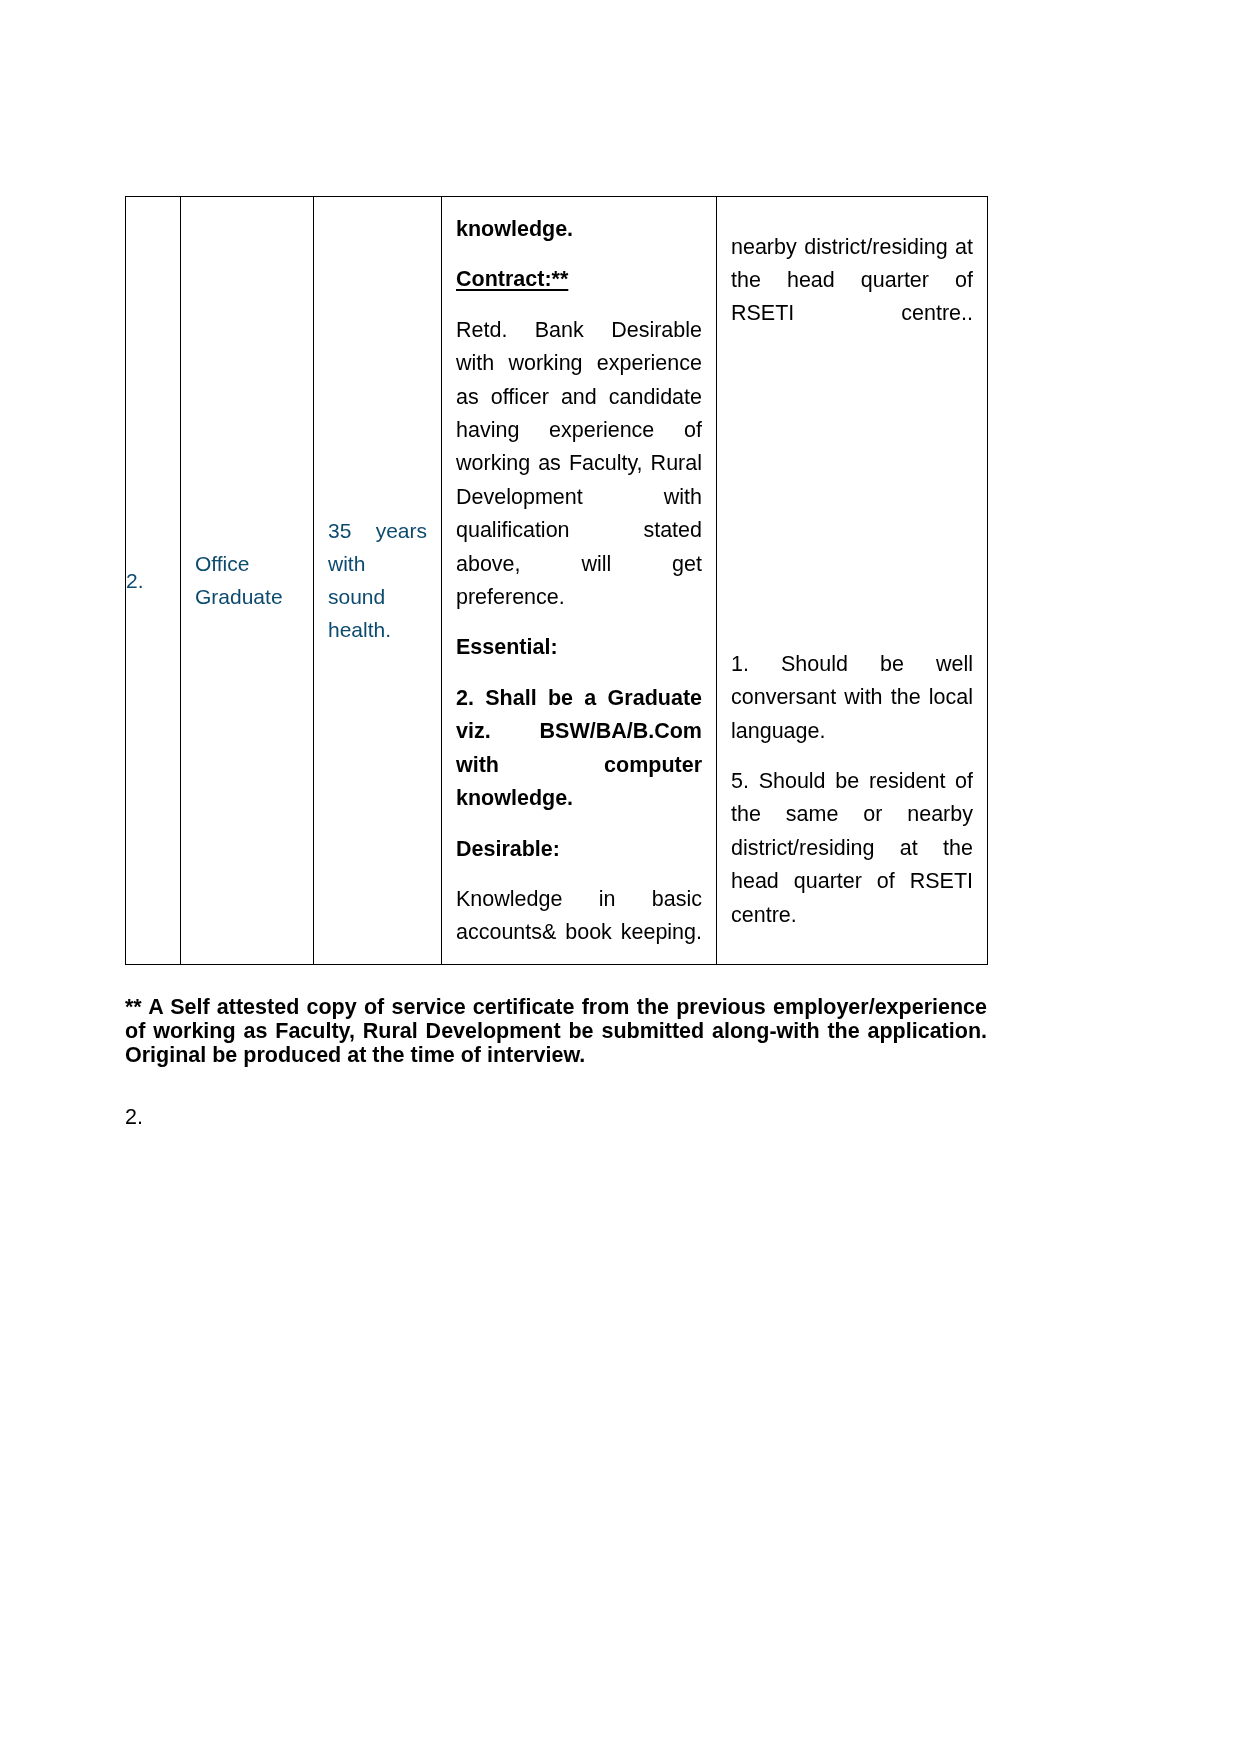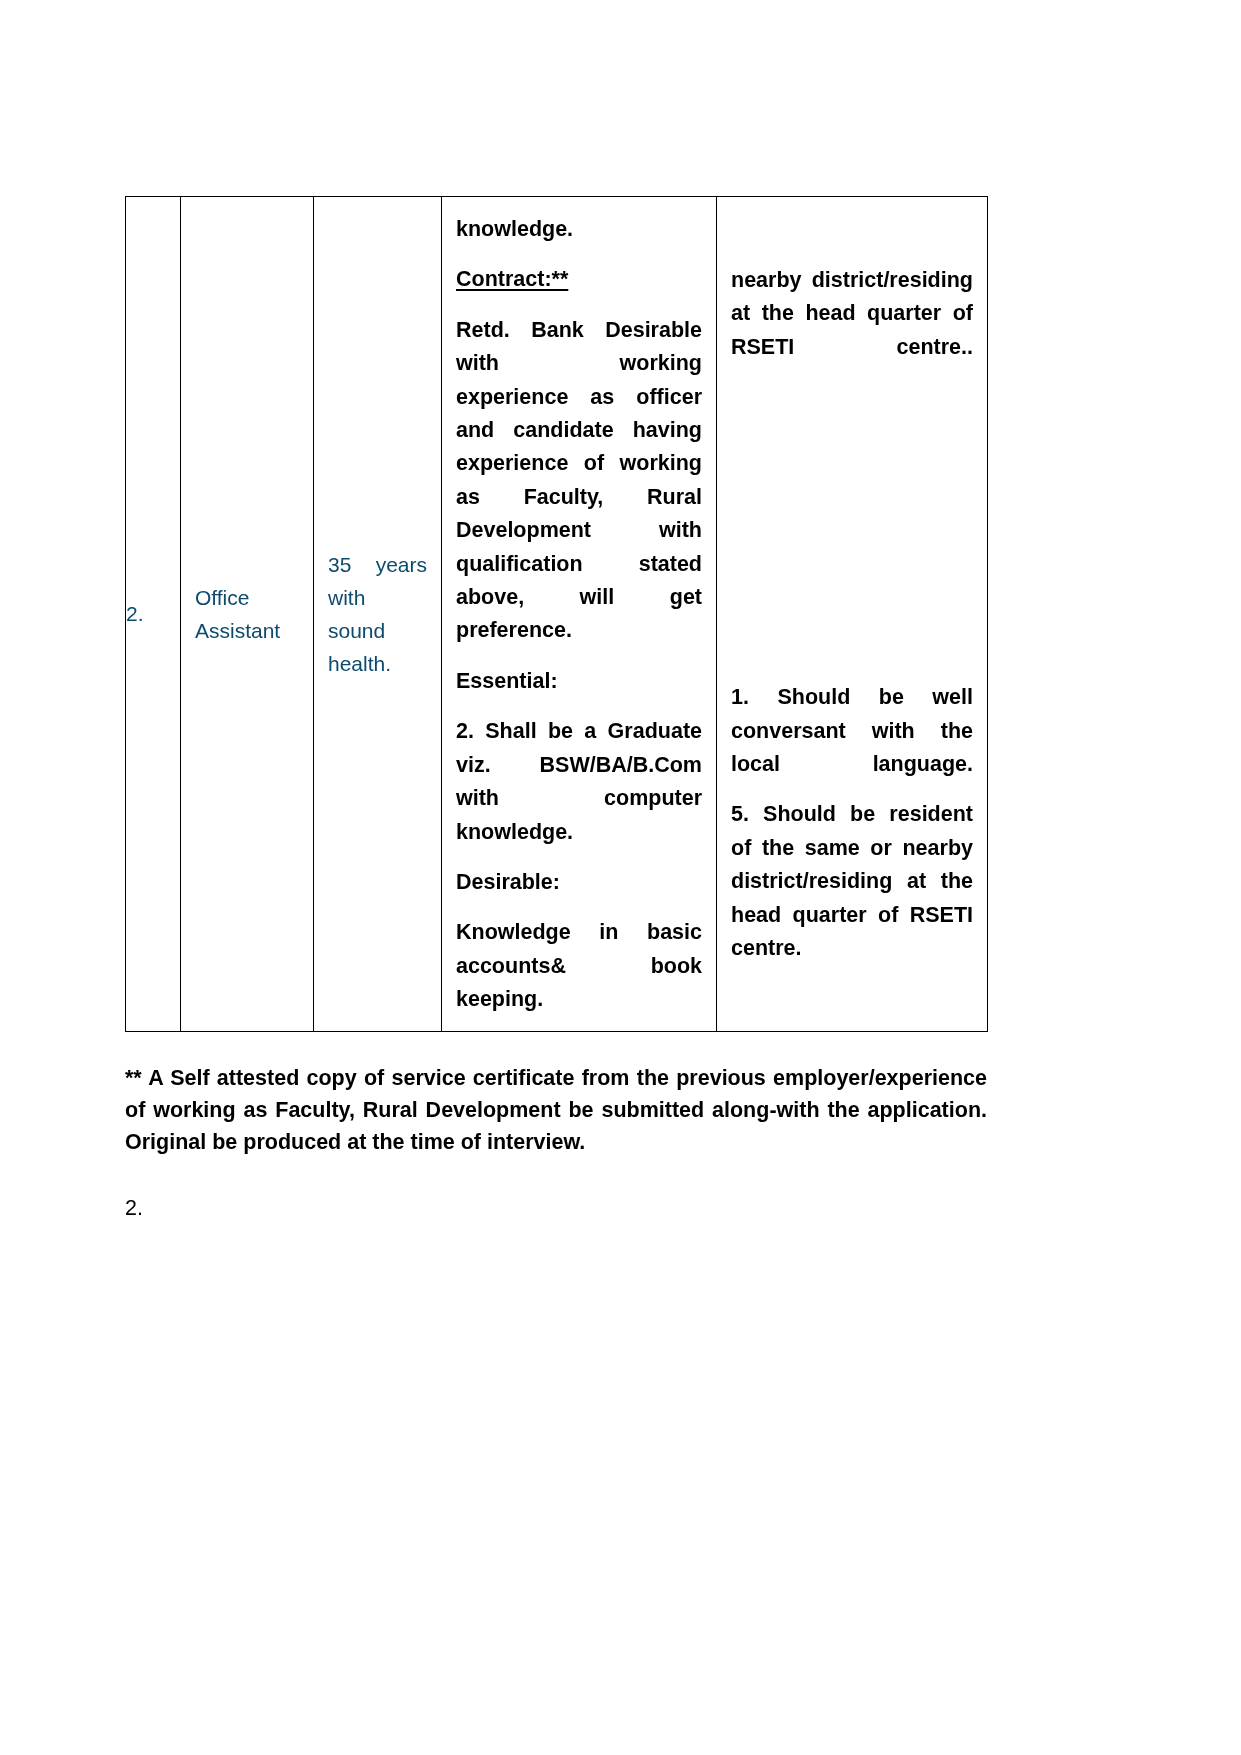--- a/index.html
+++ b/index.html
@@ -86,35 +86,34 @@
     text-align: justify;
     text-align-last: left;
     hyphens: none;
   }
   .cell-qual p:last-child, .cell-other p:last-child {
     margin-bottom: 0;
   }
   .cell-qual p.jfull, .cell-other p.jfull {
     text-align: justify;
     text-align-last: justify;
-    font-weight: bold;
   }
 
   .b      { font-weight: bold; }
   .bu     { font-weight: bold; text-decoration: underline; text-underline-offset: 3px; }
 
   
   .vmid-inner {
     display: block;
   }
 
   
   .para {
     font-size: 21.5px;
-    line-height: 32px;
+    line-height: 24px;
     margin: 0;
     text-align: justify;
     text-align-last: left;
     color: #000;
   }
   .para.bold { font-weight: bold; }
 
   .sp-after-table { height: 16px; }
 
   .blk { margin-top: 14px; }
@@ -160,21 +159,21 @@
       </colgroup>
       <tbody>
         <tr>
 
           <td class="cell-sr">
             <span class="vmid-inner">2.</span>
           </td>
 
           <td class="cell-post">
             <div class="cell-pad">
-              <span>Office Assistant</span>
+              <span>Office Graduate</span>
             </div>
           </td>
 
           <td class="cell-age">
             <div class="cell-pad">
               <p class="lastjust">35 years with sound health.</p>
             </div>
           </td>
 
           <td class="cell-qual">

